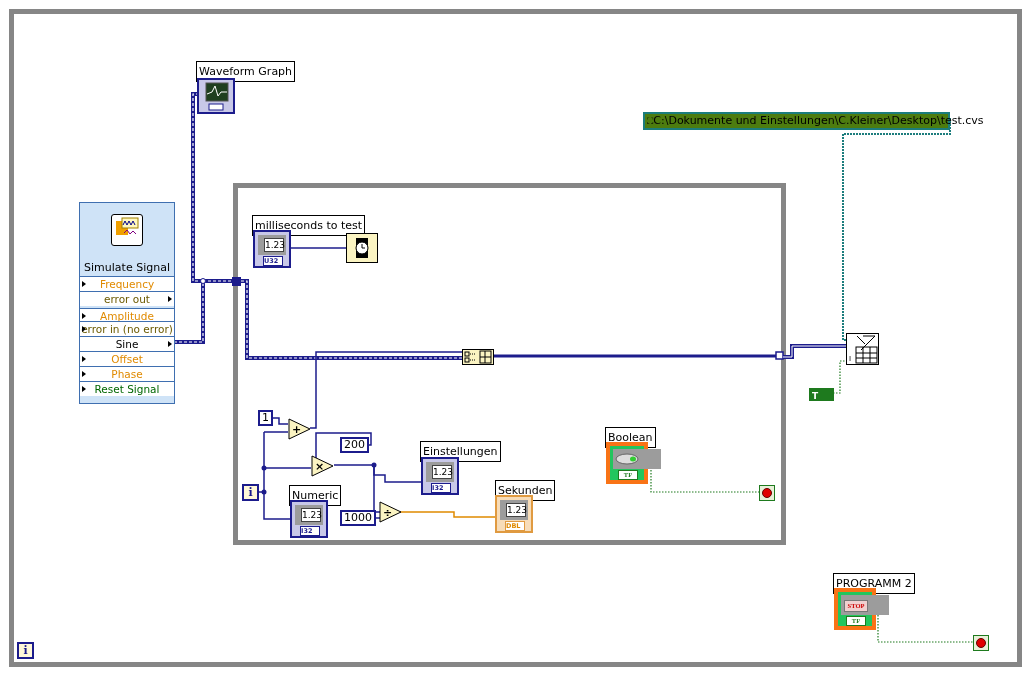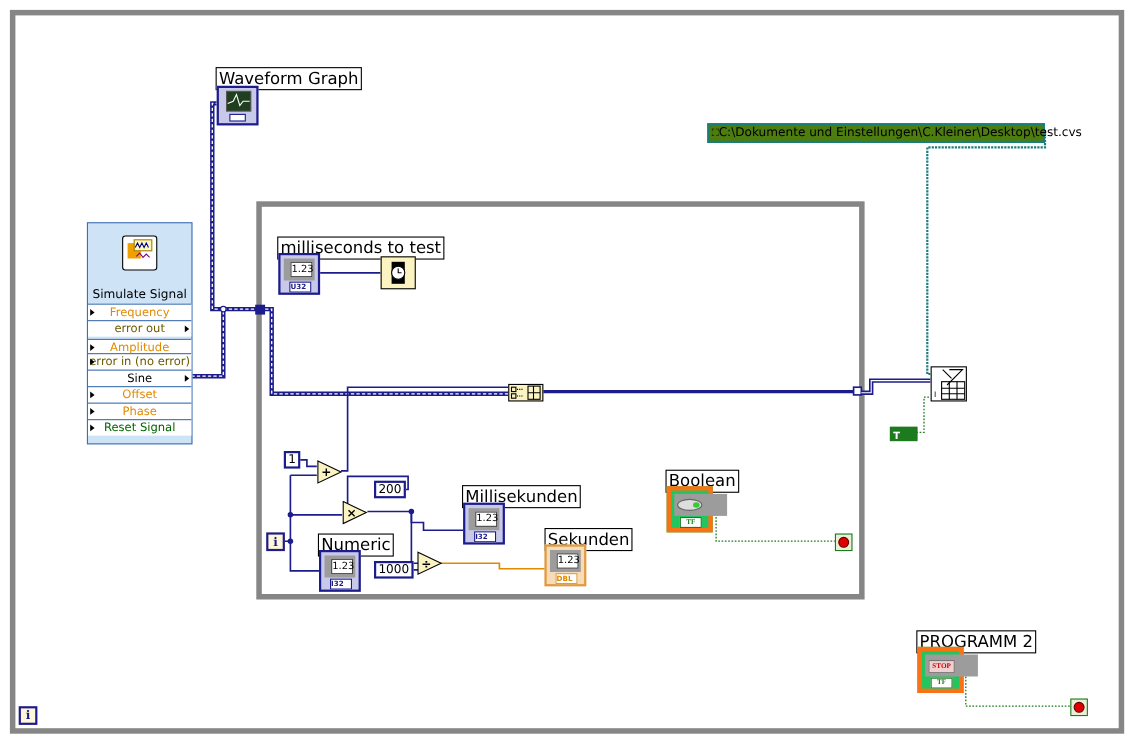--- a/index.html
+++ b/index.html
@@ -7,21 +7,21 @@
          font-family:"DejaVu Sans", "Liberation Sans", sans-serif; font-size:11px; color:#000; }
   .abs { position:absolute; }
   svg.wires { position:absolute; left:0; top:0; width:1025px; height:677px; pointer-events:none; }
   
   .frame-outer { position:absolute; left:9px; top:9px; width:1003px; height:648px;
                  border:5px solid #868686; background:#fff; }
   .frame-loop  { position:absolute; left:233px; top:183px; width:543px; height:352px;
                  border:5px solid #868686; background:transparent; }
   
   .lbl { position:absolute; background:#fff; border:1px solid #000; padding:3px 2px;
-         font-size:15px; line-height:13px; white-space:nowrap; }
+         font-size:11px; line-height:13px; white-space:nowrap; }
   
   .sim { position:absolute; left:79px; top:202px; width:94px; height:200px;
          background:#cfe3f7; border:1px solid #3f6fb0; }
   .sim .iconbox { position:absolute; left:31px; top:11px; width:30px; height:30px;
                   background:#fff; border:1px solid #000; border-radius:3px; }
   .sim .title { position:absolute; left:0; top:58px; width:94px; text-align:center; font-size:11px; }
   .sim .row { position:absolute; left:0; width:94px; height:14px; background:#fff;
               border-top:1px solid #3f6fb0; text-align:center; font-size:10.5px; line-height:14px; }
   .sim .row .arr-l { position:absolute; left:2px; top:4px; width:0; height:0;
               border-top:3px solid transparent; border-bottom:3px solid transparent; border-left:4px solid #000; }
@@ -181,21 +181,21 @@
     <text x="4" y="15" font-size="11" font-weight="bold">÷</text>
   </svg>
 
 <div class="lbl" style="left:289px;top:485px">Numeric</div>
 <div class="num-ctl" style="left:290px;top:500px">
   <div class="inner"></div>
     <div class="val">1.23</div>
   <div class="type">I32</div>
 </div>
 
-<div class="lbl" style="left:420px;top:441px">Millisekunden</div>
+<div class="lbl" style="left:420px;top:441px">Einstellungen</div>
 <div class="num-ctl" style="left:421px;top:457px">
   <div class="inner"></div>
     <div class="val">1.23</div>
   <div class="type">I32</div>
 </div>
 
 <div class="lbl" style="left:495px;top:480px">Sekunden</div>
 <div class="num-ctl dbl" style="left:495px;top:495px">
   <div class="inner"></div>
     <div class="val">1.23</div>

